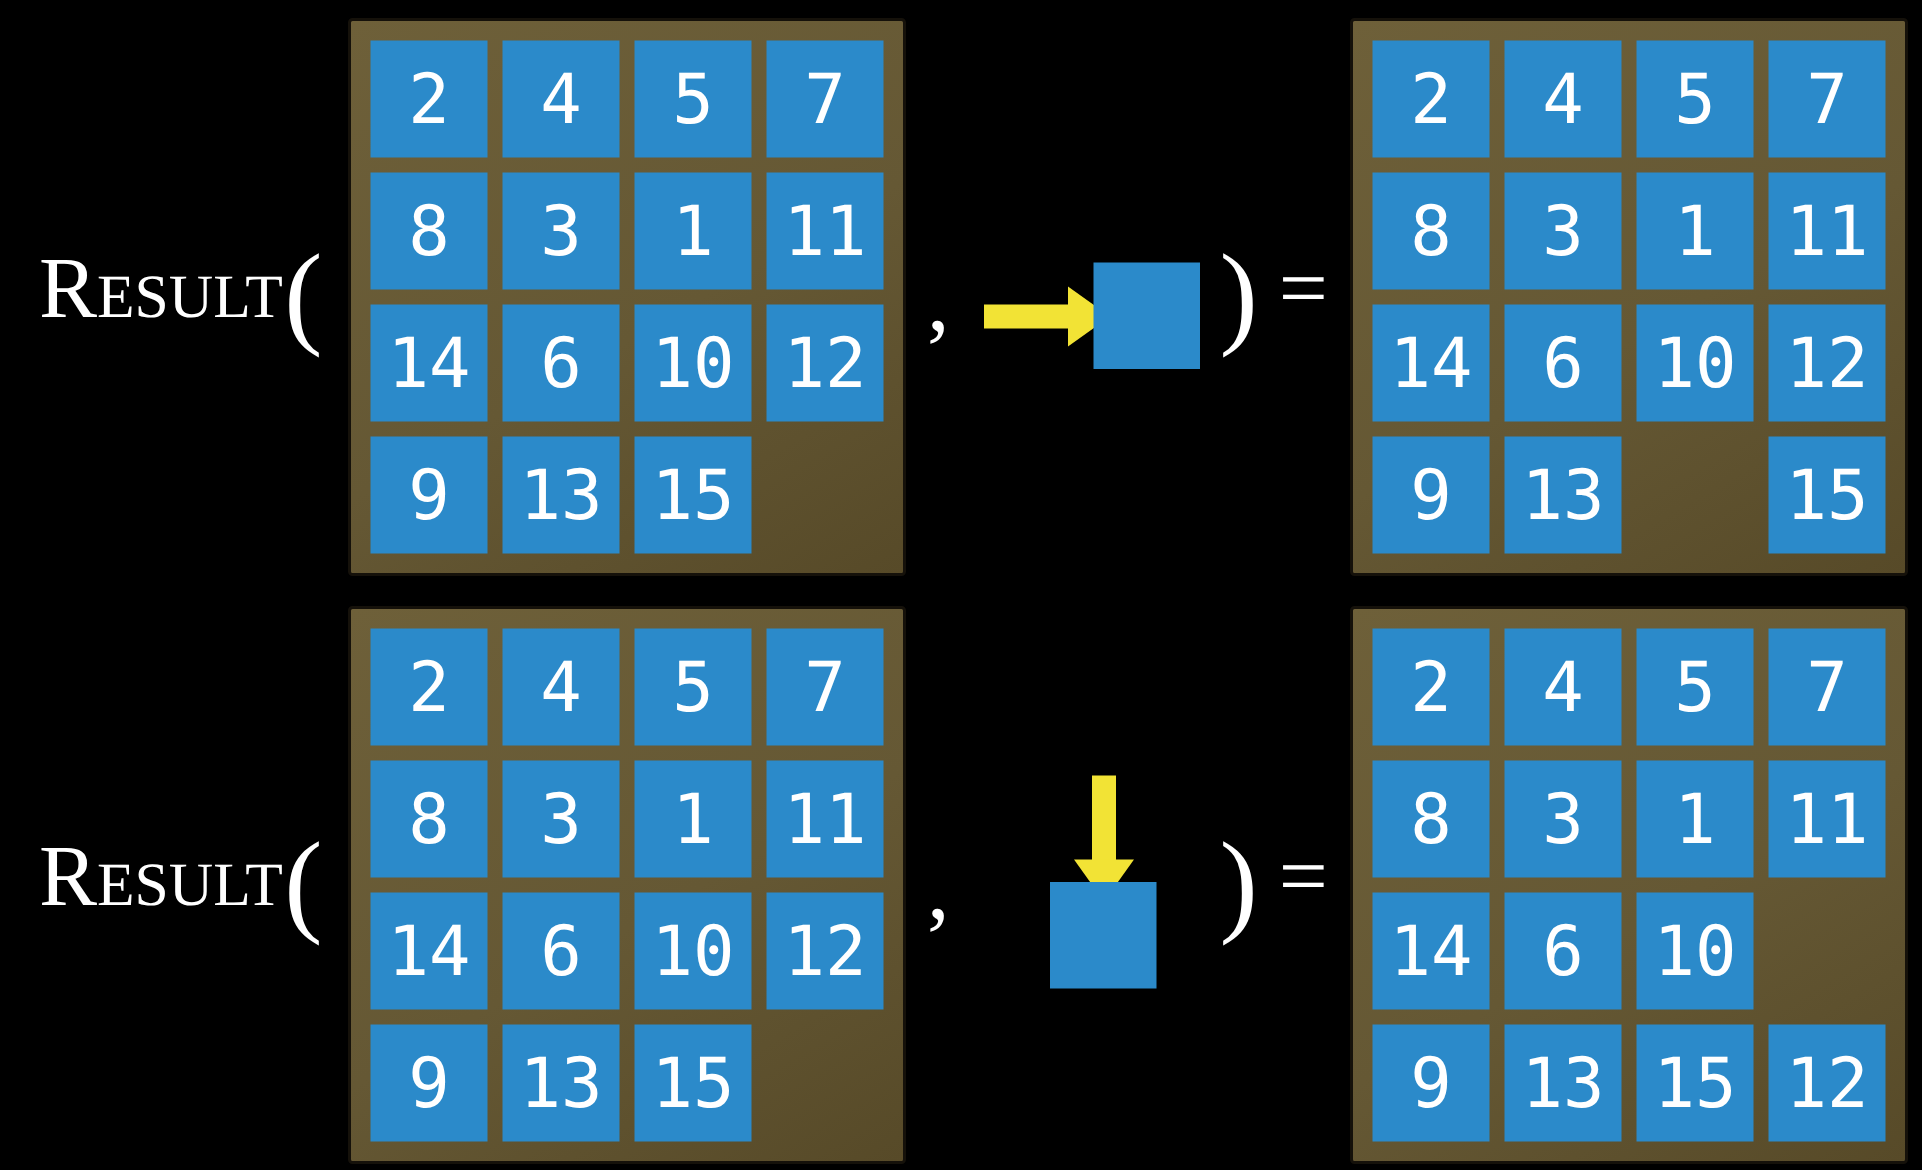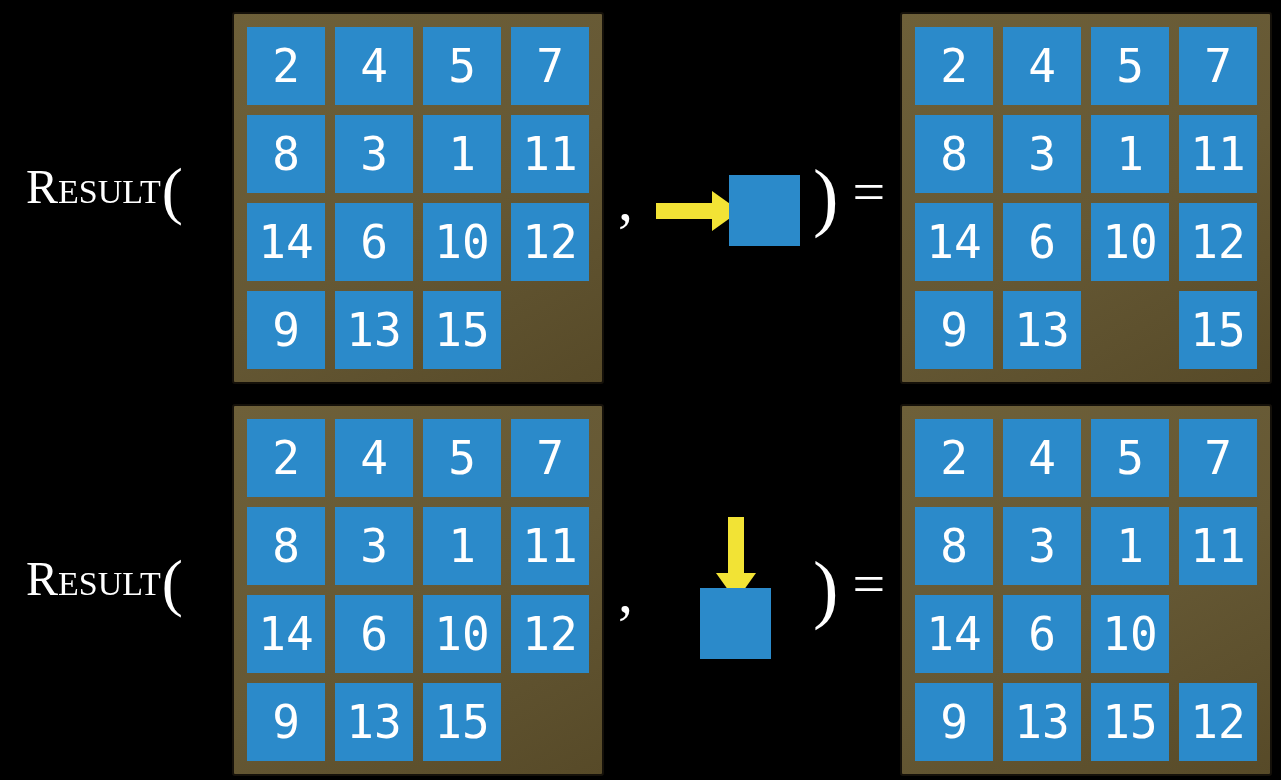--- a/index.html
+++ b/index.html
@@ -8,21 +8,21 @@
     width: 1281px;
     height: 780px;
     background: var(--bg, #000);
     overflow: hidden;
     font-family: "Liberation Serif", serif;
   }
   
   .fn-label {
     position: absolute;
     color: var(--white, #fff);
-    font-size: 48px;
+    font-size: 58px;
     font-variant: small-caps;
     line-height: 1;
     white-space: nowrap;
   }
   .fn-label .paren {
     font-variant: normal;
     font-size: 1.32em;
     line-height: 0;
     vertical-align: -0.14em;
     margin-left: 1px;

